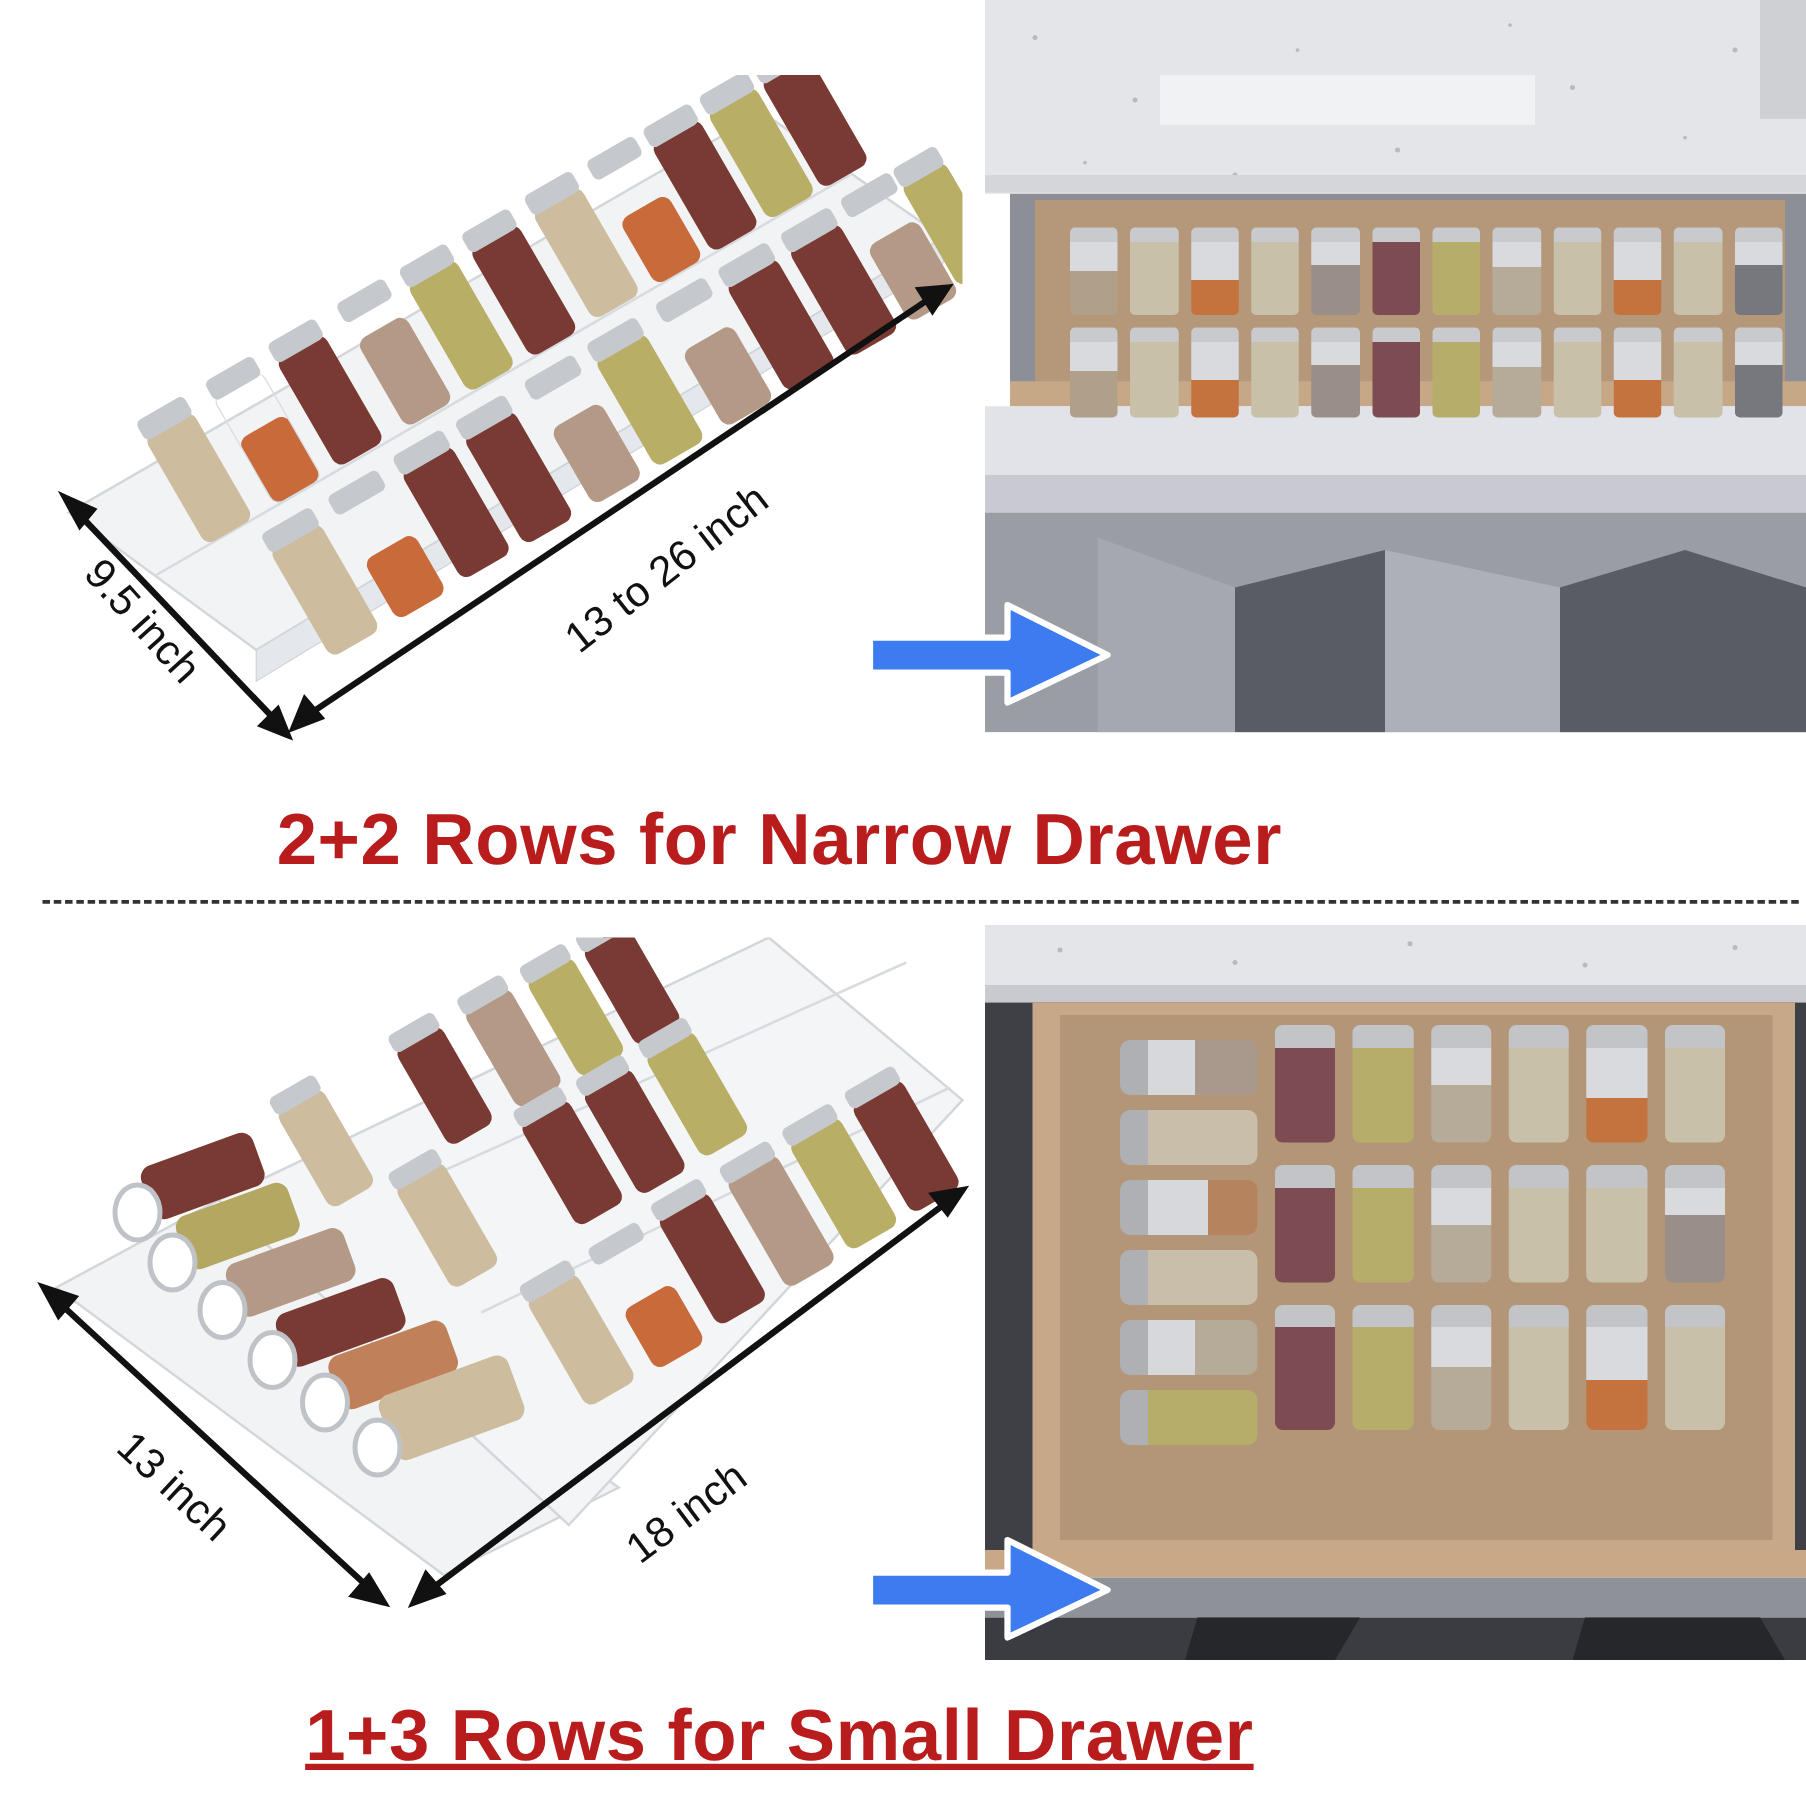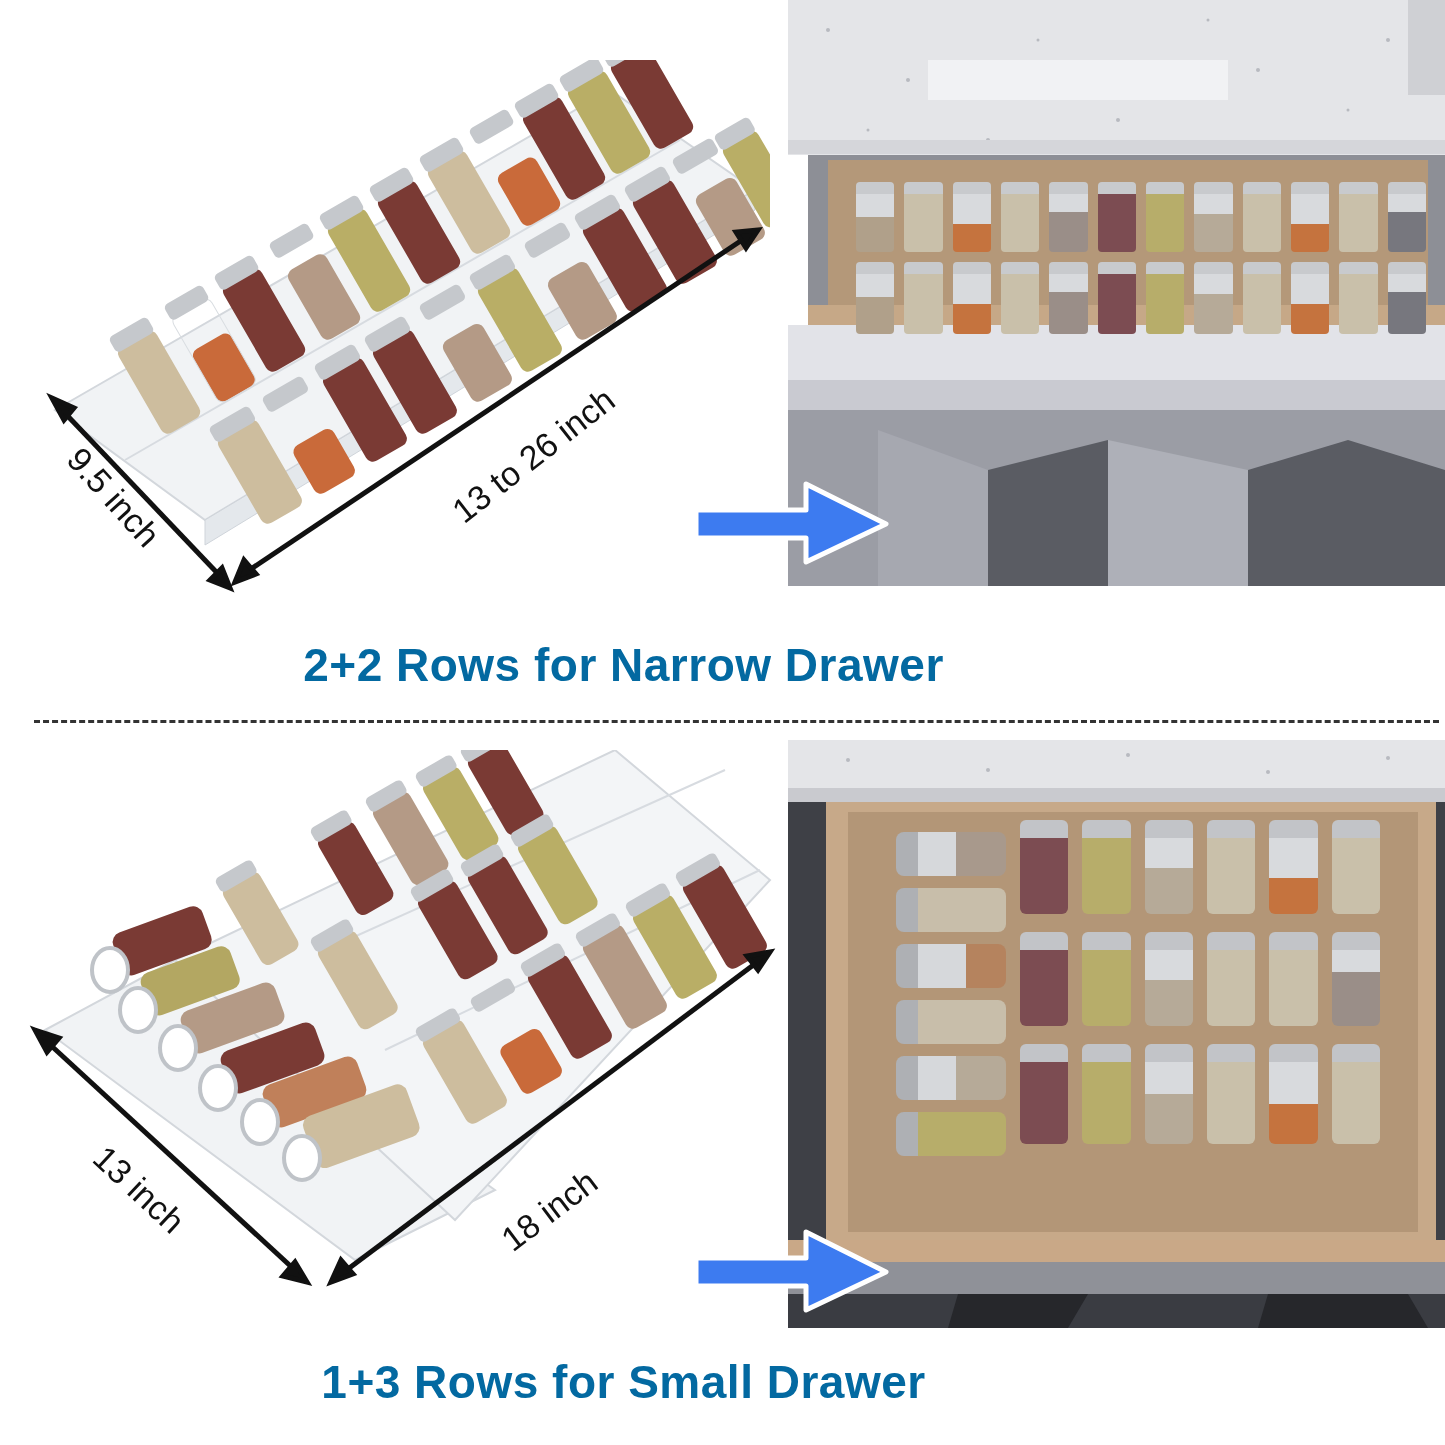--- a/index.html
+++ b/index.html
@@ -1,18 +1,18 @@
 <!DOCTYPE html>
 <html><head>
 <meta charset="utf-8">
 <style>
   html,body{margin:0;padding:0;background:#fff;}
   body{width:1445px;height:1445px;position:relative;overflow:hidden;font-family:"Liberation Sans",sans-serif;}
   .abs{position:absolute;}
-  .caption{position:absolute;left:0;width:1247px;text-align:center;font-weight:bold;color:#0369a1;font-size:46px;letter-spacing:0.5px;}
+  .caption{position:absolute;left:0;width:1247px;text-align:center;font-weight:bold;color:#b91c1c;font-size:58px;letter-spacing:0.5px;}
   .divider{position:absolute;left:34px;width:1405px;top:720px;border-top:3px dashed #333;height:0;}
   .panel-photo{position:absolute;overflow:hidden;}
   .arrow{position:absolute;}
   .dim-label{position:absolute;font-size:34px;color:#111;white-space:nowrap;transform-origin:left top;}
 </style>
 </head>
 <body>
 
 <div>
 
@@ -376,14 +376,14 @@
         <div style="height:100px;border-radius:6px;background:linear-gradient(#c2c4c8 0 18px,#d8dadd 18px 60px,#c5733e 60px);"></div>
         <div style="height:100px;border-radius:6px;background:linear-gradient(#c2c4c8 0 18px,#c9c0aa 18px);"></div>
       </div>
     </div>
   </div>
 
   <svg class="arrow" style="left:694px;top:1228px;" width="200" height="85" viewBox="0 0 200 85">
     <path d="M2 30 H112 V4 L192 44 L112 82 V58 H2 Z" fill="#3d7bf0" stroke="#fff" stroke-width="5" stroke-linejoin="round"></path>
   </svg>
 
-  <div class="caption" style="top:1355px;">1+3 Rows for Small Drawer</div>
+  <div class="caption" style="top:1355px;text-decoration:underline;">1+3 Rows for Small Drawer</div>
 </div>
 
 </body></html>

